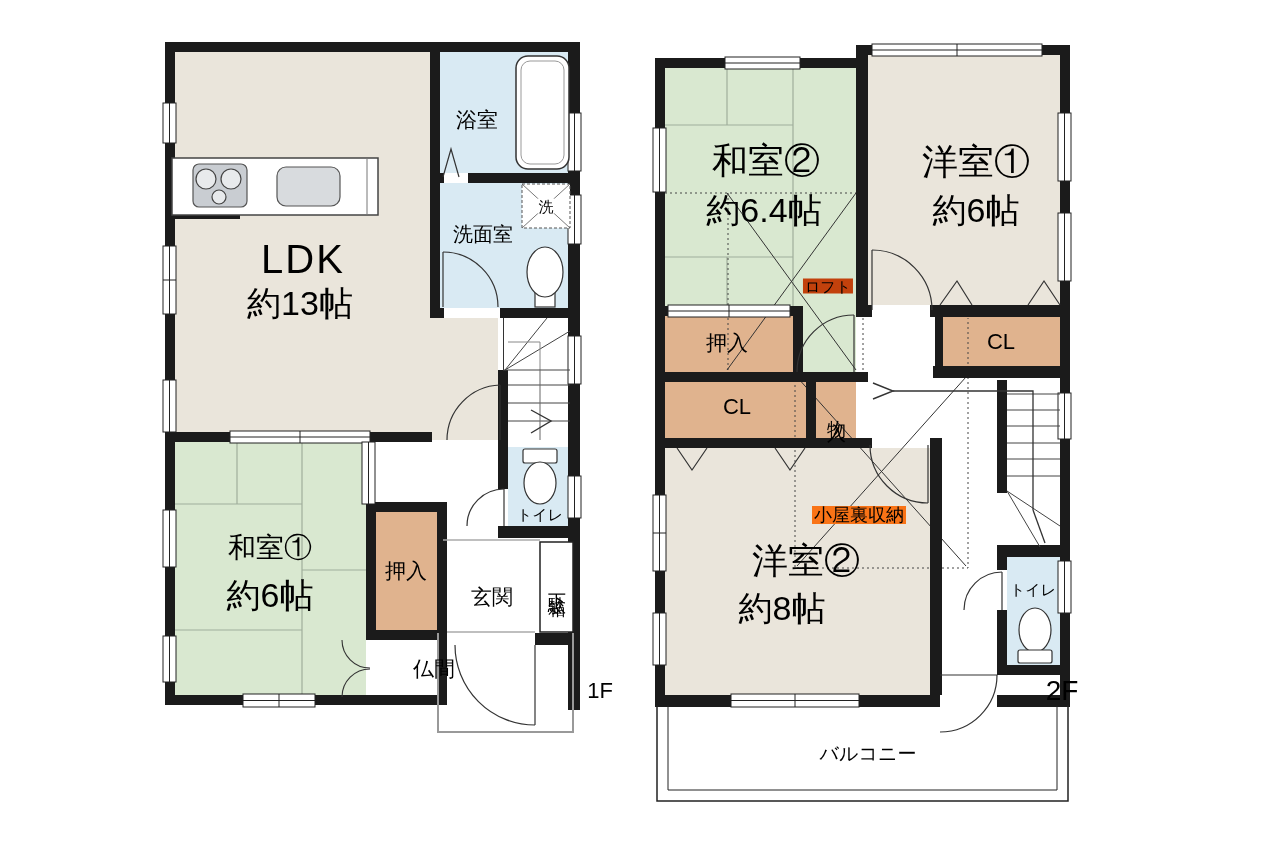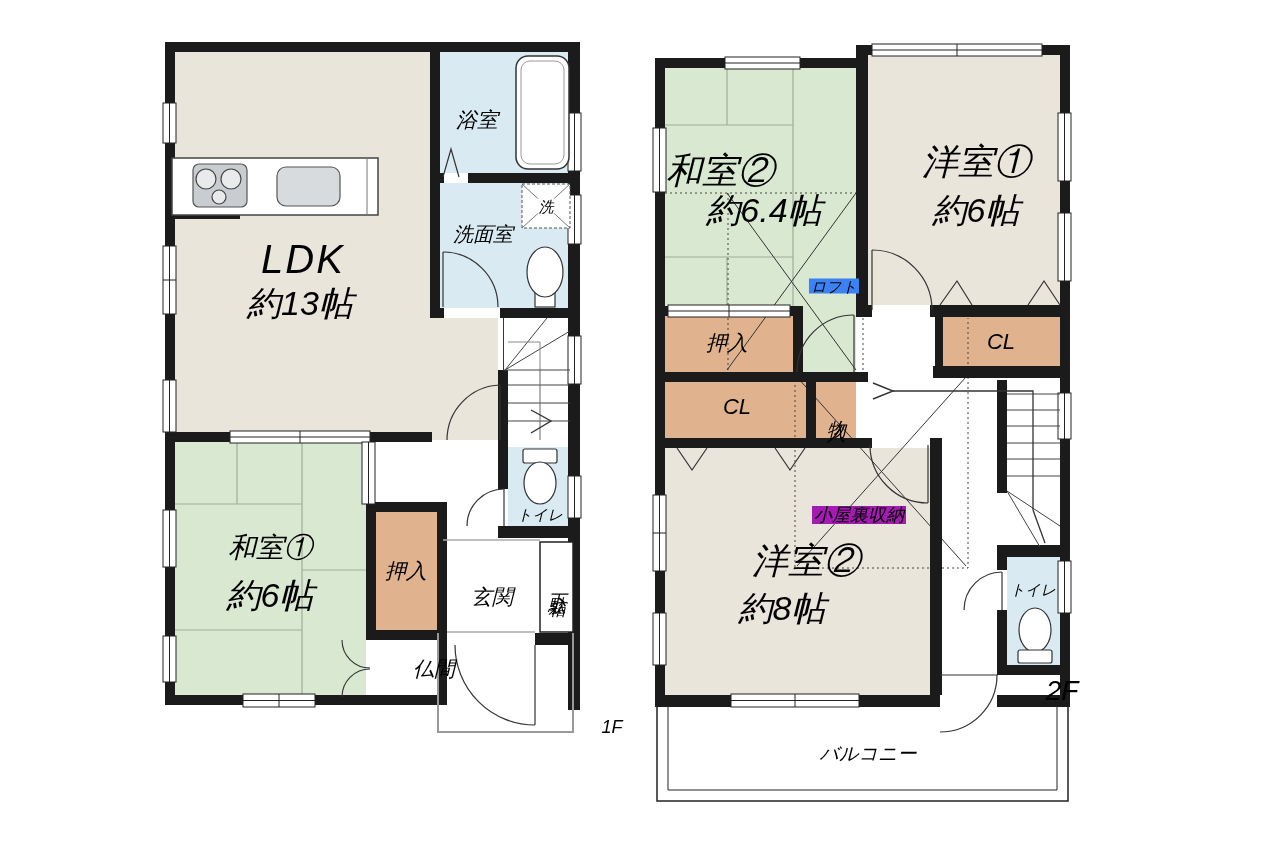--- a/index.html
+++ b/index.html
@@ -1,23 +1,23 @@
 <!DOCTYPE html>
 <html><head>
 <meta charset="utf-8">
 <style>
   html,body{margin:0;padding:0;background:#fff;}
   .plan{position:relative;width:1280px;height:850px;background:#fff;overflow:hidden;
         font-family:"Liberation Sans",sans-serif;color:#000;}
   .plan svg{position:absolute;left:0;top:0;}
-  .lbl{position:absolute;transform:translate(-50%,-50%);white-space:nowrap;line-height:1;color:#000;font-style:italic;}
+  .lbl{position:absolute;transform:translate(-50%,-50%);white-space:nowrap;line-height:1;color:#000;}
   .v{writing-mode:vertical-rl;text-orientation:upright;letter-spacing:3px;}
   .bgw{background:#fff;padding:0 1px;}
-  .bgf{background:#a21caf;padding:0 2px;text-align:center;}
-  .bgt{background:#3b82f6;padding:0 2px;margin-left:6px;}
+  .bgf{background:#f97316;padding:0 2px;text-align:center;}
+  .bgt{background:#c2410c;padding:0 2px;}
 </style>
 </head>
 <body>
 
 <div class="plan">
 <svg width="1280" height="850" viewBox="0 0 1280 850">
 
   <g>
     <rect x="175" y="52" width="255" height="388" fill="#eae5db"></rect>
     <rect x="430" y="318" width="68" height="122" fill="#eae5db"></rect>
@@ -288,23 +288,23 @@
   <div class="lbl" style="left:270px;top:548px;font-size:28px;">和室①</div>
   <div class="lbl" style="left:270px;top:595px;font-size:34px;">約6帖</div>
   <div class="lbl" style="left:477px;top:119px;font-size:21px;">浴室</div>
   <div class="lbl" style="left:483px;top:234px;font-size:20px;">洗面室</div>
   <div class="lbl bgw" style="left:546px;top:206px;font-size:15px;">洗</div>
   <div class="lbl" style="left:540px;top:514px;font-size:15px;">トイレ</div>
   <div class="lbl" style="left:406px;top:570px;font-size:21px;">押入</div>
   <div class="lbl" style="left:406px;top:668px;font-size:21px;margin-left:28px;">仏間</div>
   <div class="lbl" style="left:492px;top:588px;font-size:21px;margin-top:8px;">玄関</div>
   <div class="lbl v" style="left:557px;top:584px;font-size:18px;">下駄箱</div>
-  <div class="lbl" style="left:600px;top:727px;font-size:18px;margin-left:12px;">1F</div>
-
-  <div class="lbl" style="left:720px;top:161px;font-size:36px;margin-top:10px;">和室②</div>
+  <div class="lbl" style="left:600px;top:691px;font-size:22px;">1F</div>
+
+  <div class="lbl" style="left:766px;top:161px;font-size:36px;">和室②</div>
   <div class="lbl" style="left:764px;top:210px;font-size:34px;">約6.4帖</div>
   <div class="lbl" style="left:976px;top:162px;font-size:36px;">洋室①</div>
   <div class="lbl" style="left:976px;top:210px;font-size:34px;">約6帖</div>
   <div class="lbl" style="left:782px;top:561px;font-size:36px;margin-left:24px;">洋室②</div>
   <div class="lbl" style="left:782px;top:608px;font-size:34px;">約8帖</div>
   <div class="lbl bgt" style="left:828px;top:286px;font-size:15px;">ロフト</div>
   <div class="lbl" style="left:727px;top:342px;font-size:21px;">押入</div>
   <div class="lbl" style="left:737px;top:407px;font-size:22px;">CL</div>
   <div class="lbl v" style="left:837px;top:408px;font-size:19px;">物入</div>
   <div class="lbl" style="left:1001px;top:342px;font-size:22px;">CL</div>

